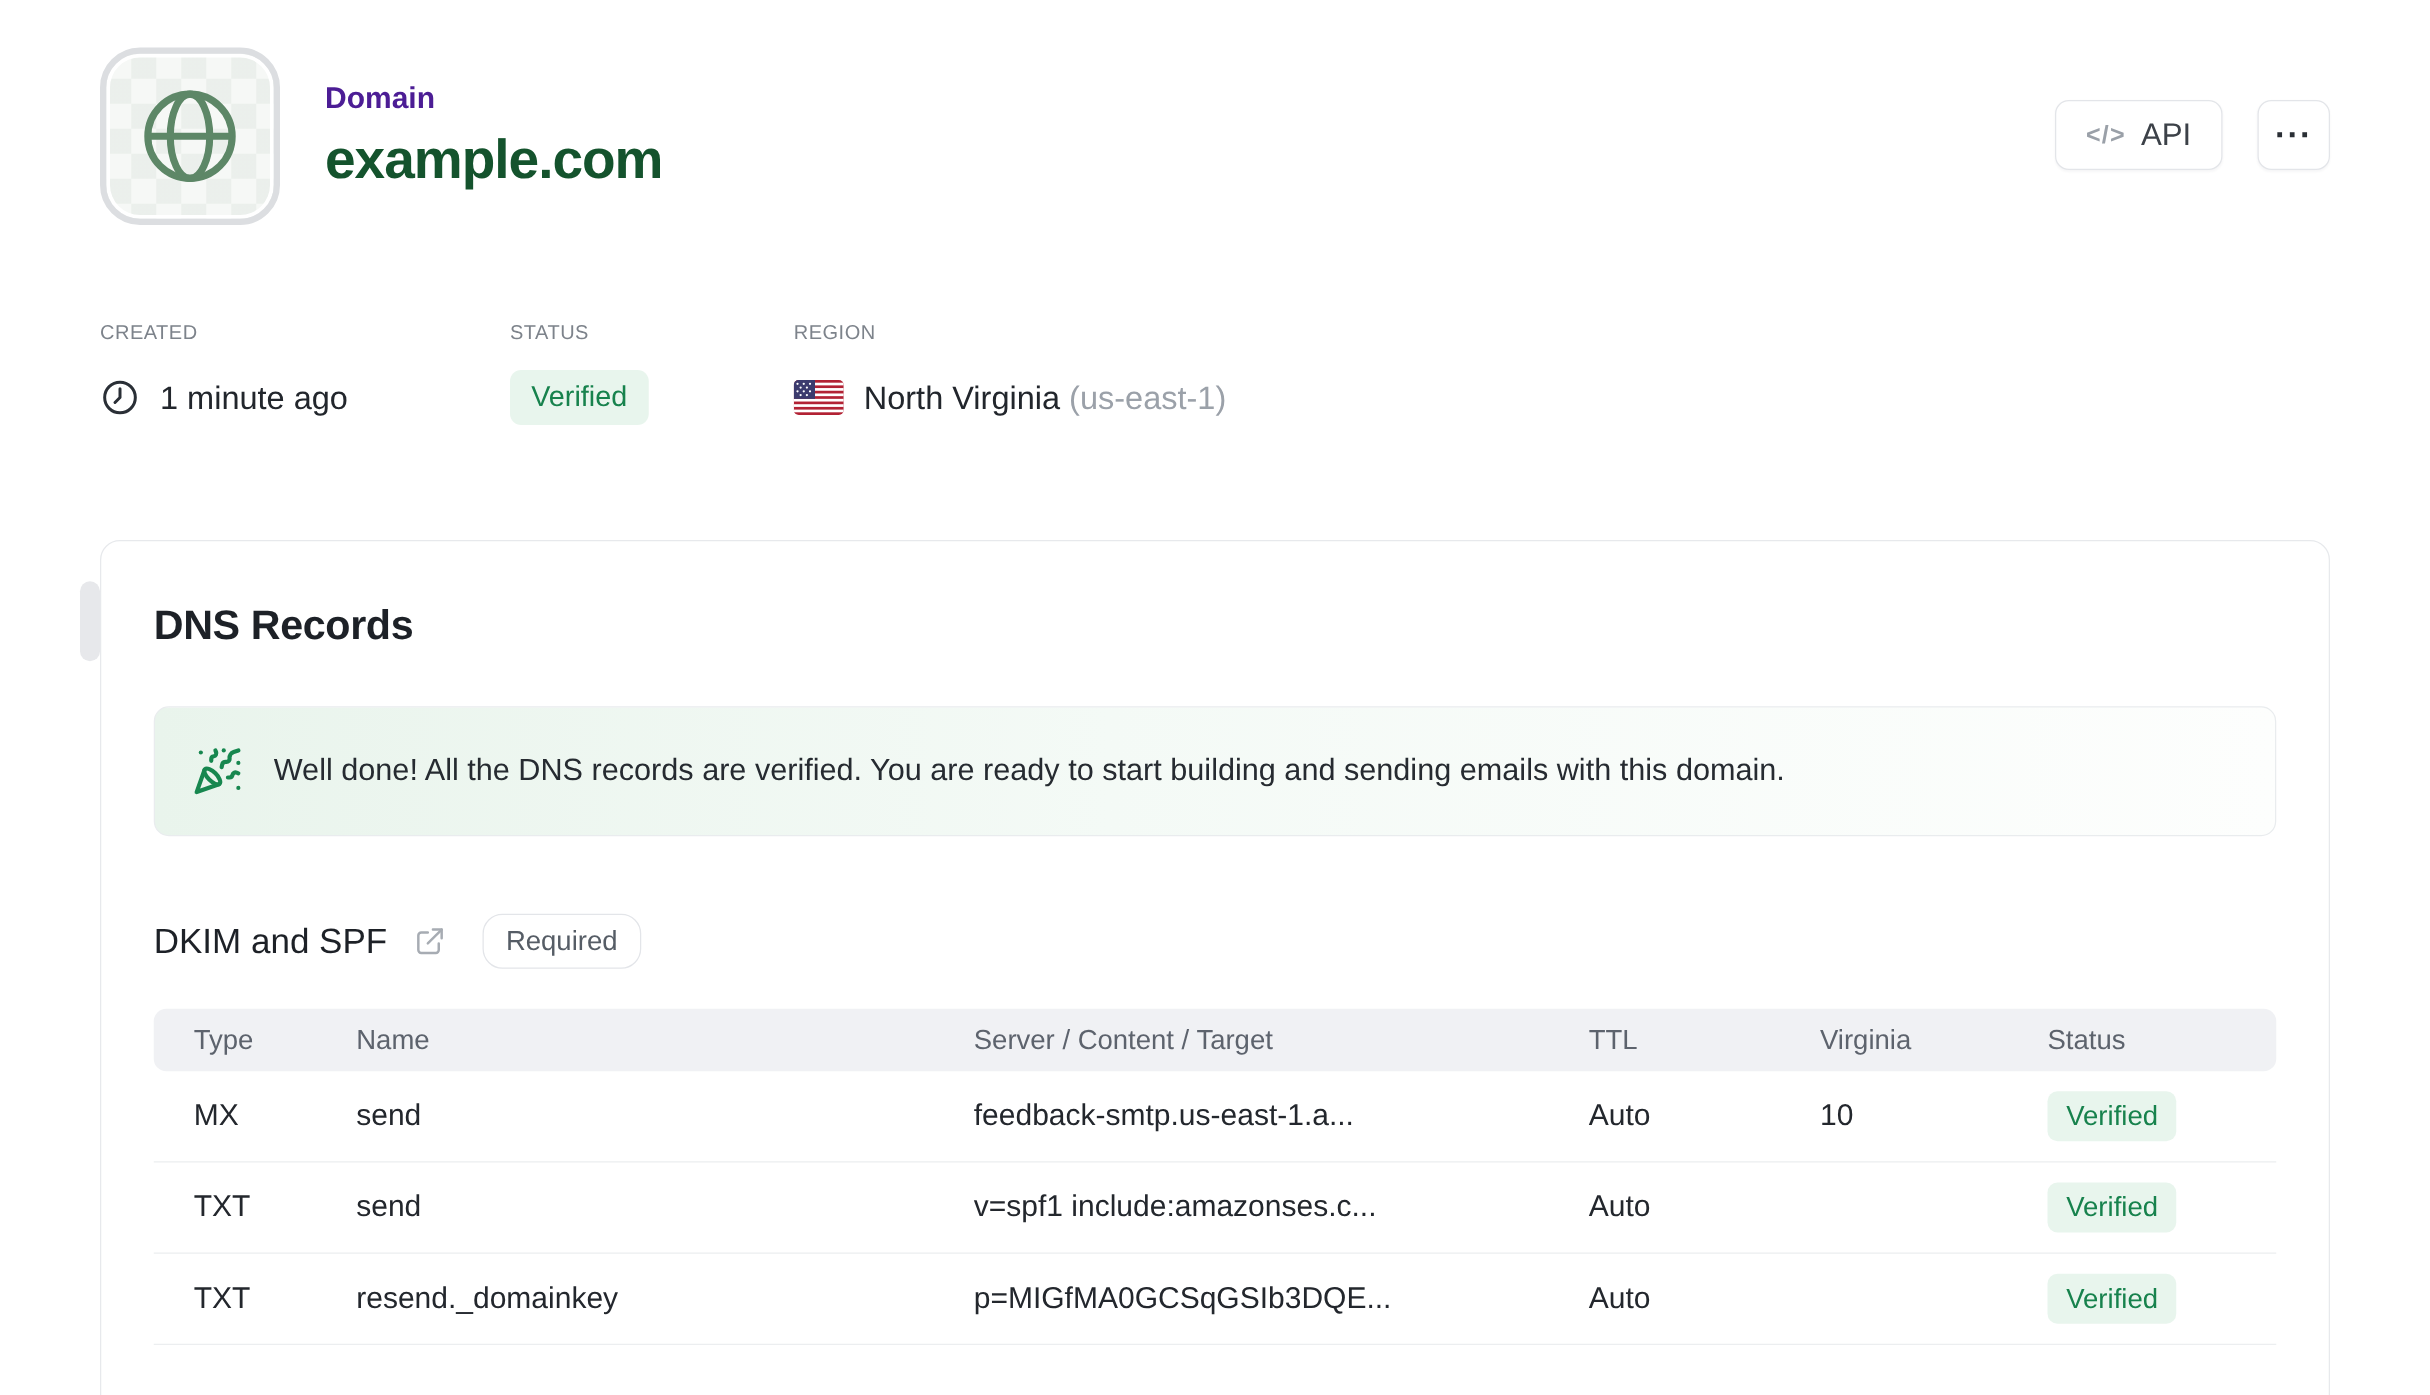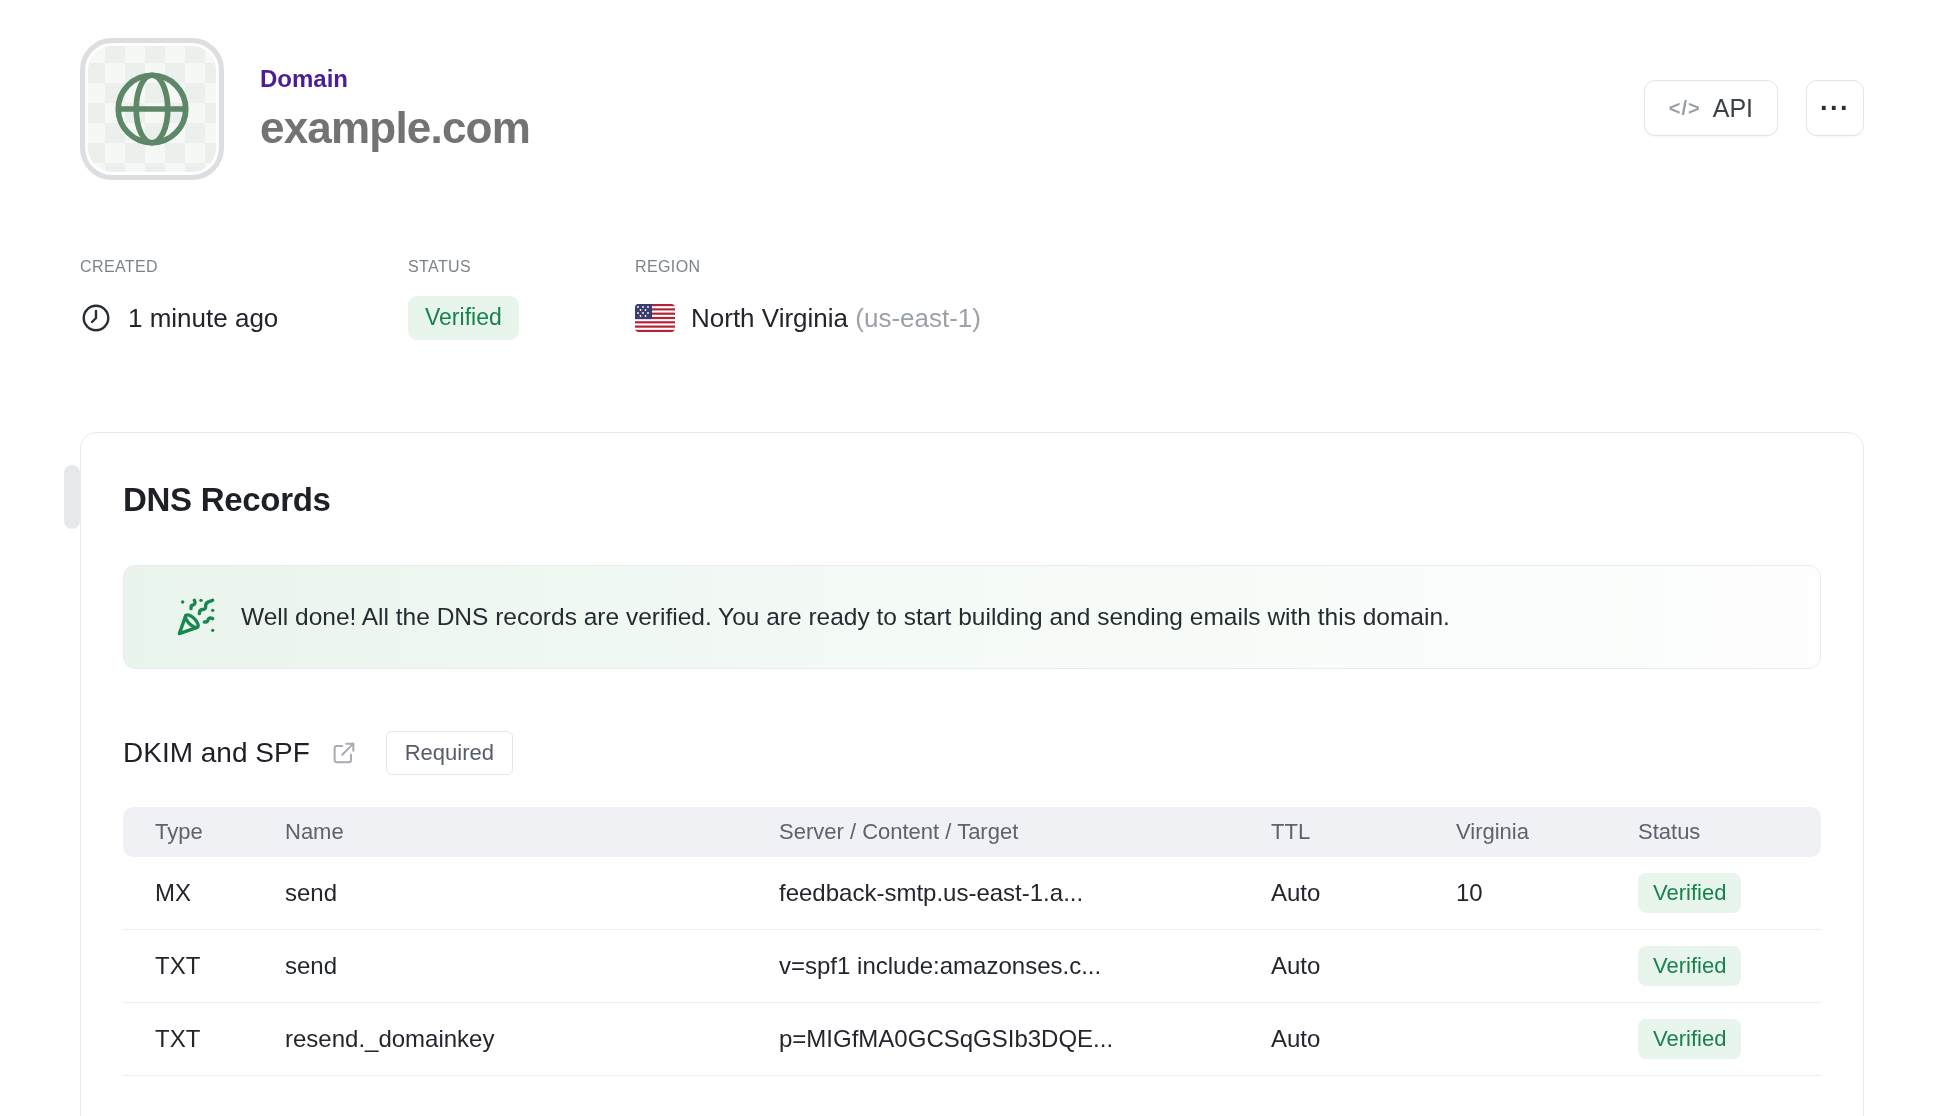--- a/index.html
+++ b/index.html
@@ -10,21 +10,21 @@
   
   .header { display:flex; justify-content:space-between; align-items:flex-start; }
   .header-left { display:flex; align-items:center; gap:36px; }
   .avatar { width:144px; height:142px; border:5px solid #dcdee1; border-radius:32px;
     background:
       repeating-conic-gradient(rgba(104,138,112,0.08) 0% 25%, transparent 0% 50%) 0 0/40px 40px,
       #f6f8f6;
     display:flex; align-items:center; justify-content:center;
     box-shadow: inset 0 0 0 3px #ffffff; }
   .eyebrow { font-size:24px; font-weight:600; color:#4c1d95; margin-bottom:10px; }
-  .page-title { font-size:44px; font-weight:700; letter-spacing:-0.8px; color:#737373; }
+  .page-title { font-size:44px; font-weight:700; letter-spacing:-0.8px; color:#14532d; }
   .header-right { display:flex; gap:28px; margin-top:42px; }
   .btn { display:flex; align-items:center; gap:12px; height:56px; padding:0 24px;
     background:#fff; border:1px solid #e3e5e9; border-radius:11px;
     font-size:25px; color:#3c4148; cursor:pointer; box-shadow:0 1px 2px rgba(16,24,40,0.04); }
   .code-glyph { font-size:20px; color:#9aa0a8; letter-spacing:1px; font-weight:600; }
   .btn-more { width:58px; justify-content:center; padding:0; font-weight:700; font-size:27px;
     letter-spacing:1px; color:#2a2f35; }
 
   
   .meta { display:flex; margin-top:78px; }
@@ -37,27 +37,27 @@
   .flag { border-radius:4px; overflow:hidden; display:block; }
 
   
   .card { position:relative; margin-top:92px; border:1px solid #e7e9ec; border-radius:16px;
     background:#fff; height:820px; padding:48px 42px 0; }
   .scroll-thumb { position:absolute; left:-17px; top:32px; width:16px; height:64px;
     background:#e7e8eb; border-radius:9px; }
   .card-title { font-size:33px; font-weight:700; color:#1d2127; letter-spacing:-0.3px; }
 
   .banner { margin-top:46px; height:104px; display:flex; align-items:center; gap:25px;
-    padding-left:52px; padding-right:30px; border:1px solid #e9ecee; border-radius:12px;
+    padding-left:30px; padding-right:30px; border:1px solid #e9ecee; border-radius:12px;
     background:linear-gradient(90deg, #e9f4ec 0%, #f4faf6 45%, #fdfefd 100%); }
   .banner-text { font-size:24.5px; color:#262b31; }
 
   .section-row { margin-top:62px; display:flex; align-items:center; gap:20px; }
   .section-title { font-size:28px; font-weight:400; color:#1d2127; }
-  .badge-outline { border:1px solid #e3e5e9; border-radius:6px; padding:8px 18px;
+  .badge-outline { border:1px solid #e3e5e9; border-radius:16px; padding:8px 18px;
     font-size:22px; color:#565d66; margin-left:8px; background:#fff; }
 
   
   .table { margin-top:32px; }
   .tr { display:grid; grid-template-columns:130px 494px 492px 185px 182px 1fr;
     align-items:center; padding-left:32px; }
   .thead { height:50px; background:#f0f1f4; border-radius:10px; }
   .th { font-size:22px; font-weight:500; color:#5d636d; }
   .trow { height:73px; border-bottom:1px solid #eceef0; font-size:24px; color:#23272d; }
   .row-badge { display:inline-block; background:#e8f5ed; color:#17824d; font-size:22px;

